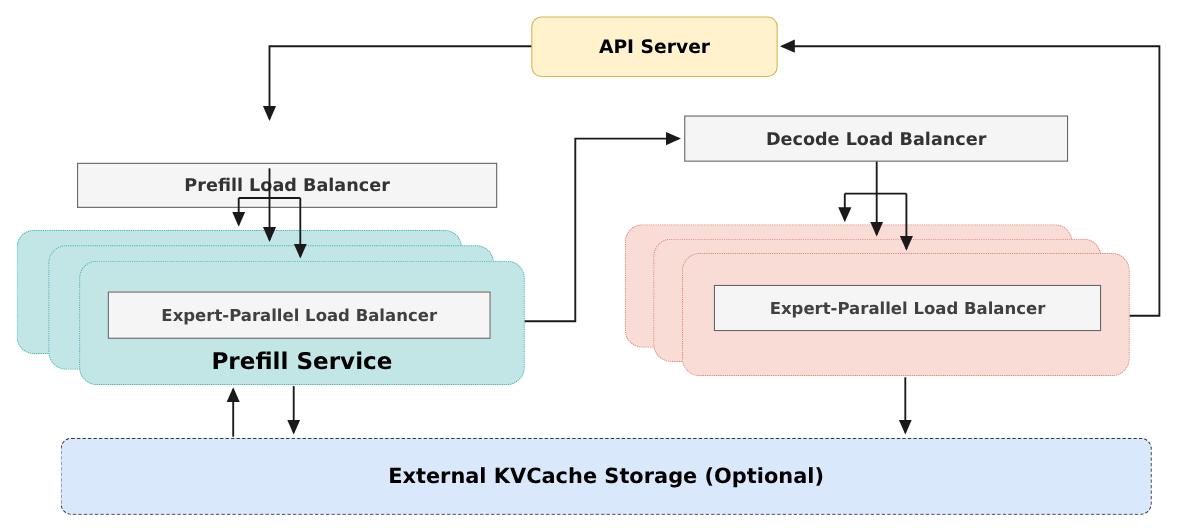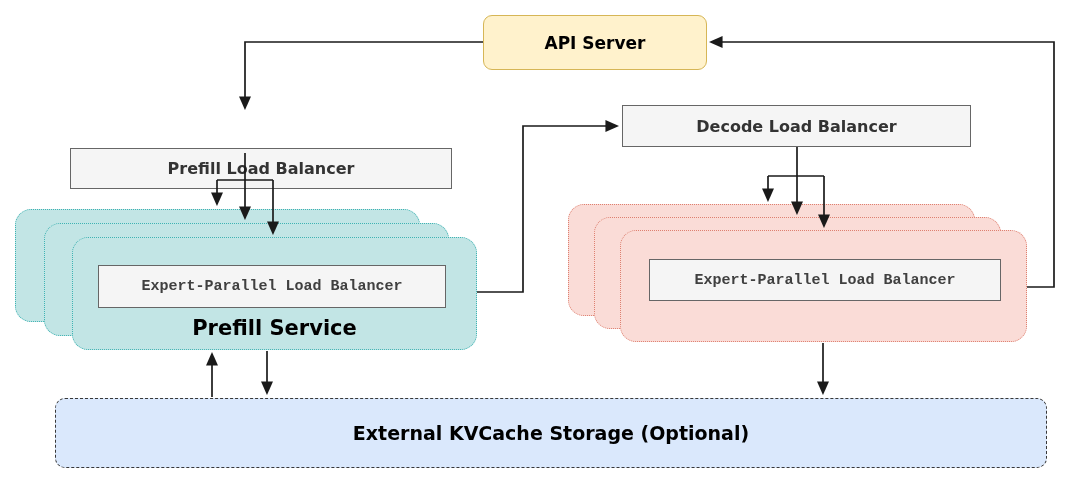--- a/index.html
+++ b/index.html
@@ -54,21 +54,20 @@
     position: absolute;
     box-sizing: border-box;
     display: flex;
     align-items: center;
     justify-content: center;
     background: #F5F5F5;
     border: 1.3px solid #666666;
     font-weight: bold;
     font-size: 15px;
     color: #404040;
-    font-family: Liberation Mono, monospace;
   }
   .service-label {
     position: absolute;
     left: 0; right: 0;
     top: 78px;
     text-align: center;
     font-weight: bold;
     font-size: 21px;
     color: #000000;
   }

